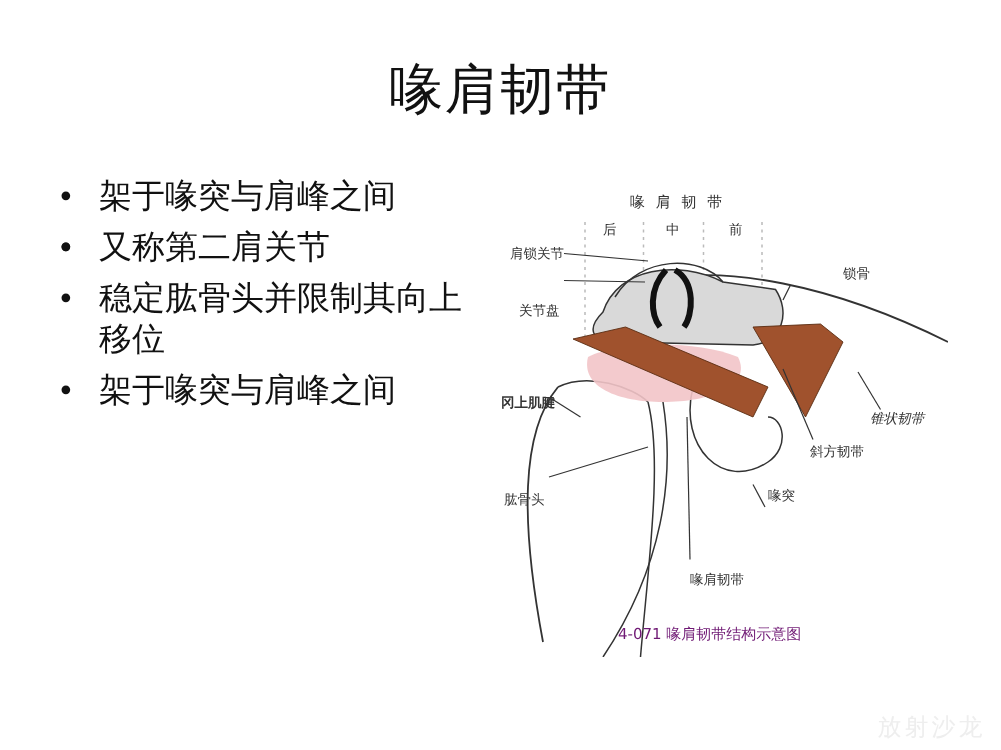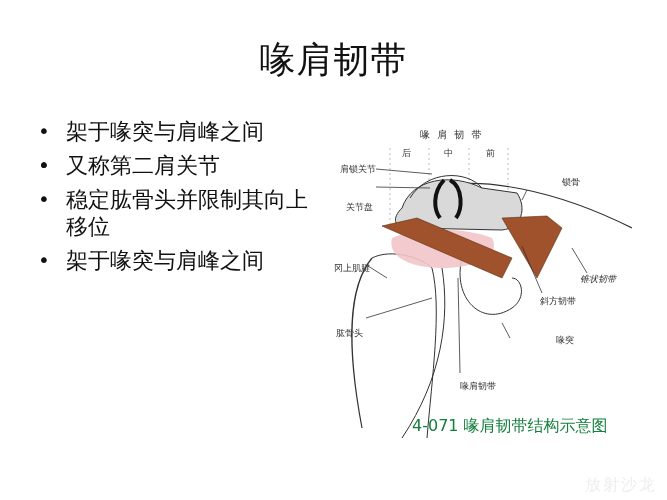--- a/index.html
+++ b/index.html
@@ -5,21 +5,21 @@
   html, body { margin:0; padding:0; }
   body { width:667px; height:500px; background:#ffffff; position:relative; overflow:hidden;
          font-family:"DejaVu Sans", sans-serif; color:#111; }
   .title { position:absolute; left:0; top:36px; width:667px; text-align:center;
            font-size:36px; font-family:"DejaVu Serif", serif; color:#111; letter-spacing:1px; }
   .bullets { position:absolute; left:36px; top:118px; width:280px; margin:0; padding:0; list-style:none; }
   .bullets li { position:relative; padding-left:30px; font-size:22px; line-height:27px; margin-bottom:7px; }
   .bullets li .dot { position:absolute; left:2px; top:0; font-size:20px; }
   .diagram { position:absolute; left:332px; top:118px; width:300px; height:320px; }
   .lbl { position:absolute; font-size:9px; color:#333; white-space:nowrap; }
-  .caption { position:absolute; left:412px; top:416px; font-size:16px; color:#15803d; white-space:nowrap; }
+  .caption { position:absolute; left:412px; top:416px; font-size:10px; color:#701a75; white-space:nowrap; }
   .watermark { position:absolute; right:10px; bottom:4px; font-size:16px; color:#eeeeee; letter-spacing:2px; }
 </style>
 </head>
 <body>
 
 <div class="title">喙肩韧带</div>
 
 <ul class="bullets">
   <li><span class="dot">•</span><span>架于喙突与肩峰之间</span></li>
   <li><span class="dot">•</span></li>
@@ -70,23 +70,23 @@
       <line x1="126" y1="160" x2="128" y2="255"></line>
     </g>
   </svg>
   <span class="lbl" style="left:88px;top:10px;font-size:10px;letter-spacing:2px;">喙 肩 韧 带</span>
   <span class="lbl" style="left:70px;top:29px;">后</span>
   <span class="lbl" style="left:112px;top:29px;">中</span>
   <span class="lbl" style="left:154px;top:29px;">前</span>
   <span class="lbl" style="left:8px;top:45px;">肩锁关节</span>
   <span class="lbl" style="left:14px;top:63px;margin-top:20px;">关节盘</span>
   <span class="lbl" style="left:230px;top:58px;text-align:center;">锁骨</span>
-  <span class="lbl" style="left:2px;top:144px;">冈上肌腱</span>
+  <span class="lbl" style="left:2px;top:144px;font-weight:bold;">冈上肌腱</span>
   <span class="lbl" style="left:248px;top:155px;font-style:italic;">锥状韧带</span>
   <span class="lbl" style="left:208px;top:177px;text-align:center;">斜方韧带</span>
   <span class="lbl" style="left:4px;top:209px;">肱骨头</span>
-  <span class="lbl" style="left:180px;top:216px;margin-left:44px;">喙突</span>
+  <span class="lbl" style="left:180px;top:206px;">喙突</span>
   <span class="lbl" style="left:128px;top:262px;">喙肩韧带</span>
 </div>
 
 <div class="caption">4-071  喙肩韧带结构示意图</div>
 
 <div class="watermark">放射沙龙</div>
 
 </body></html>

